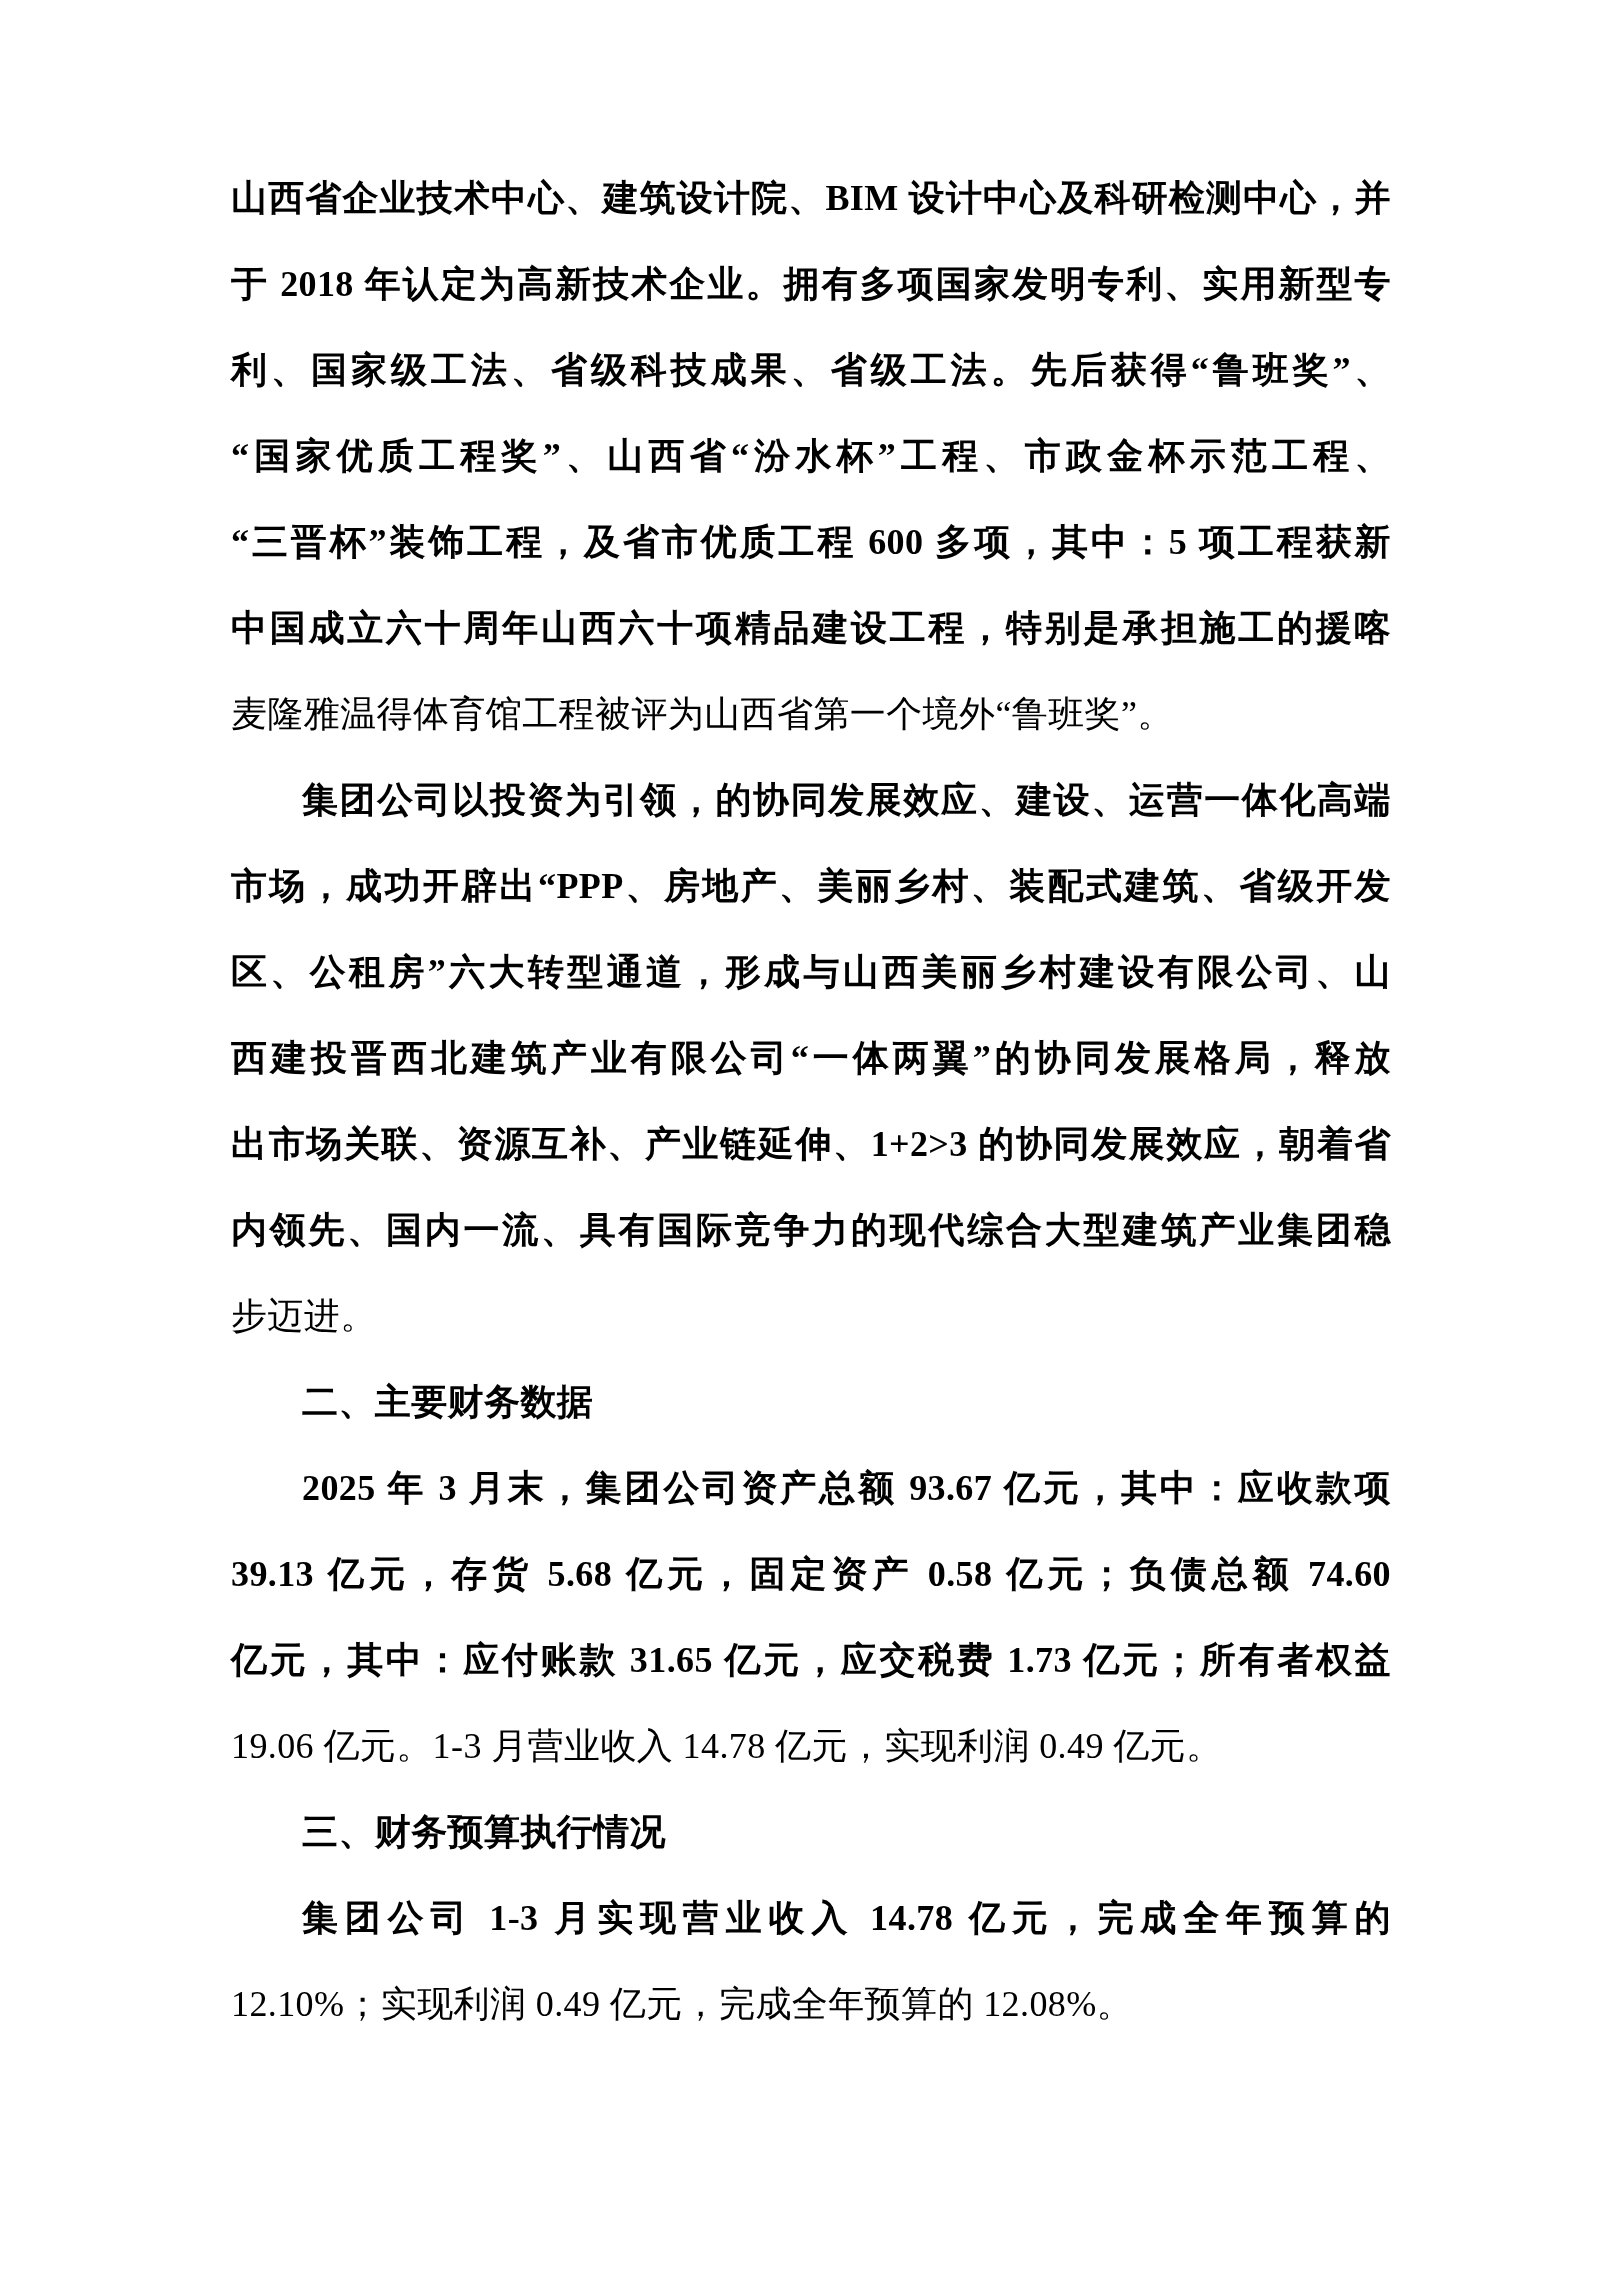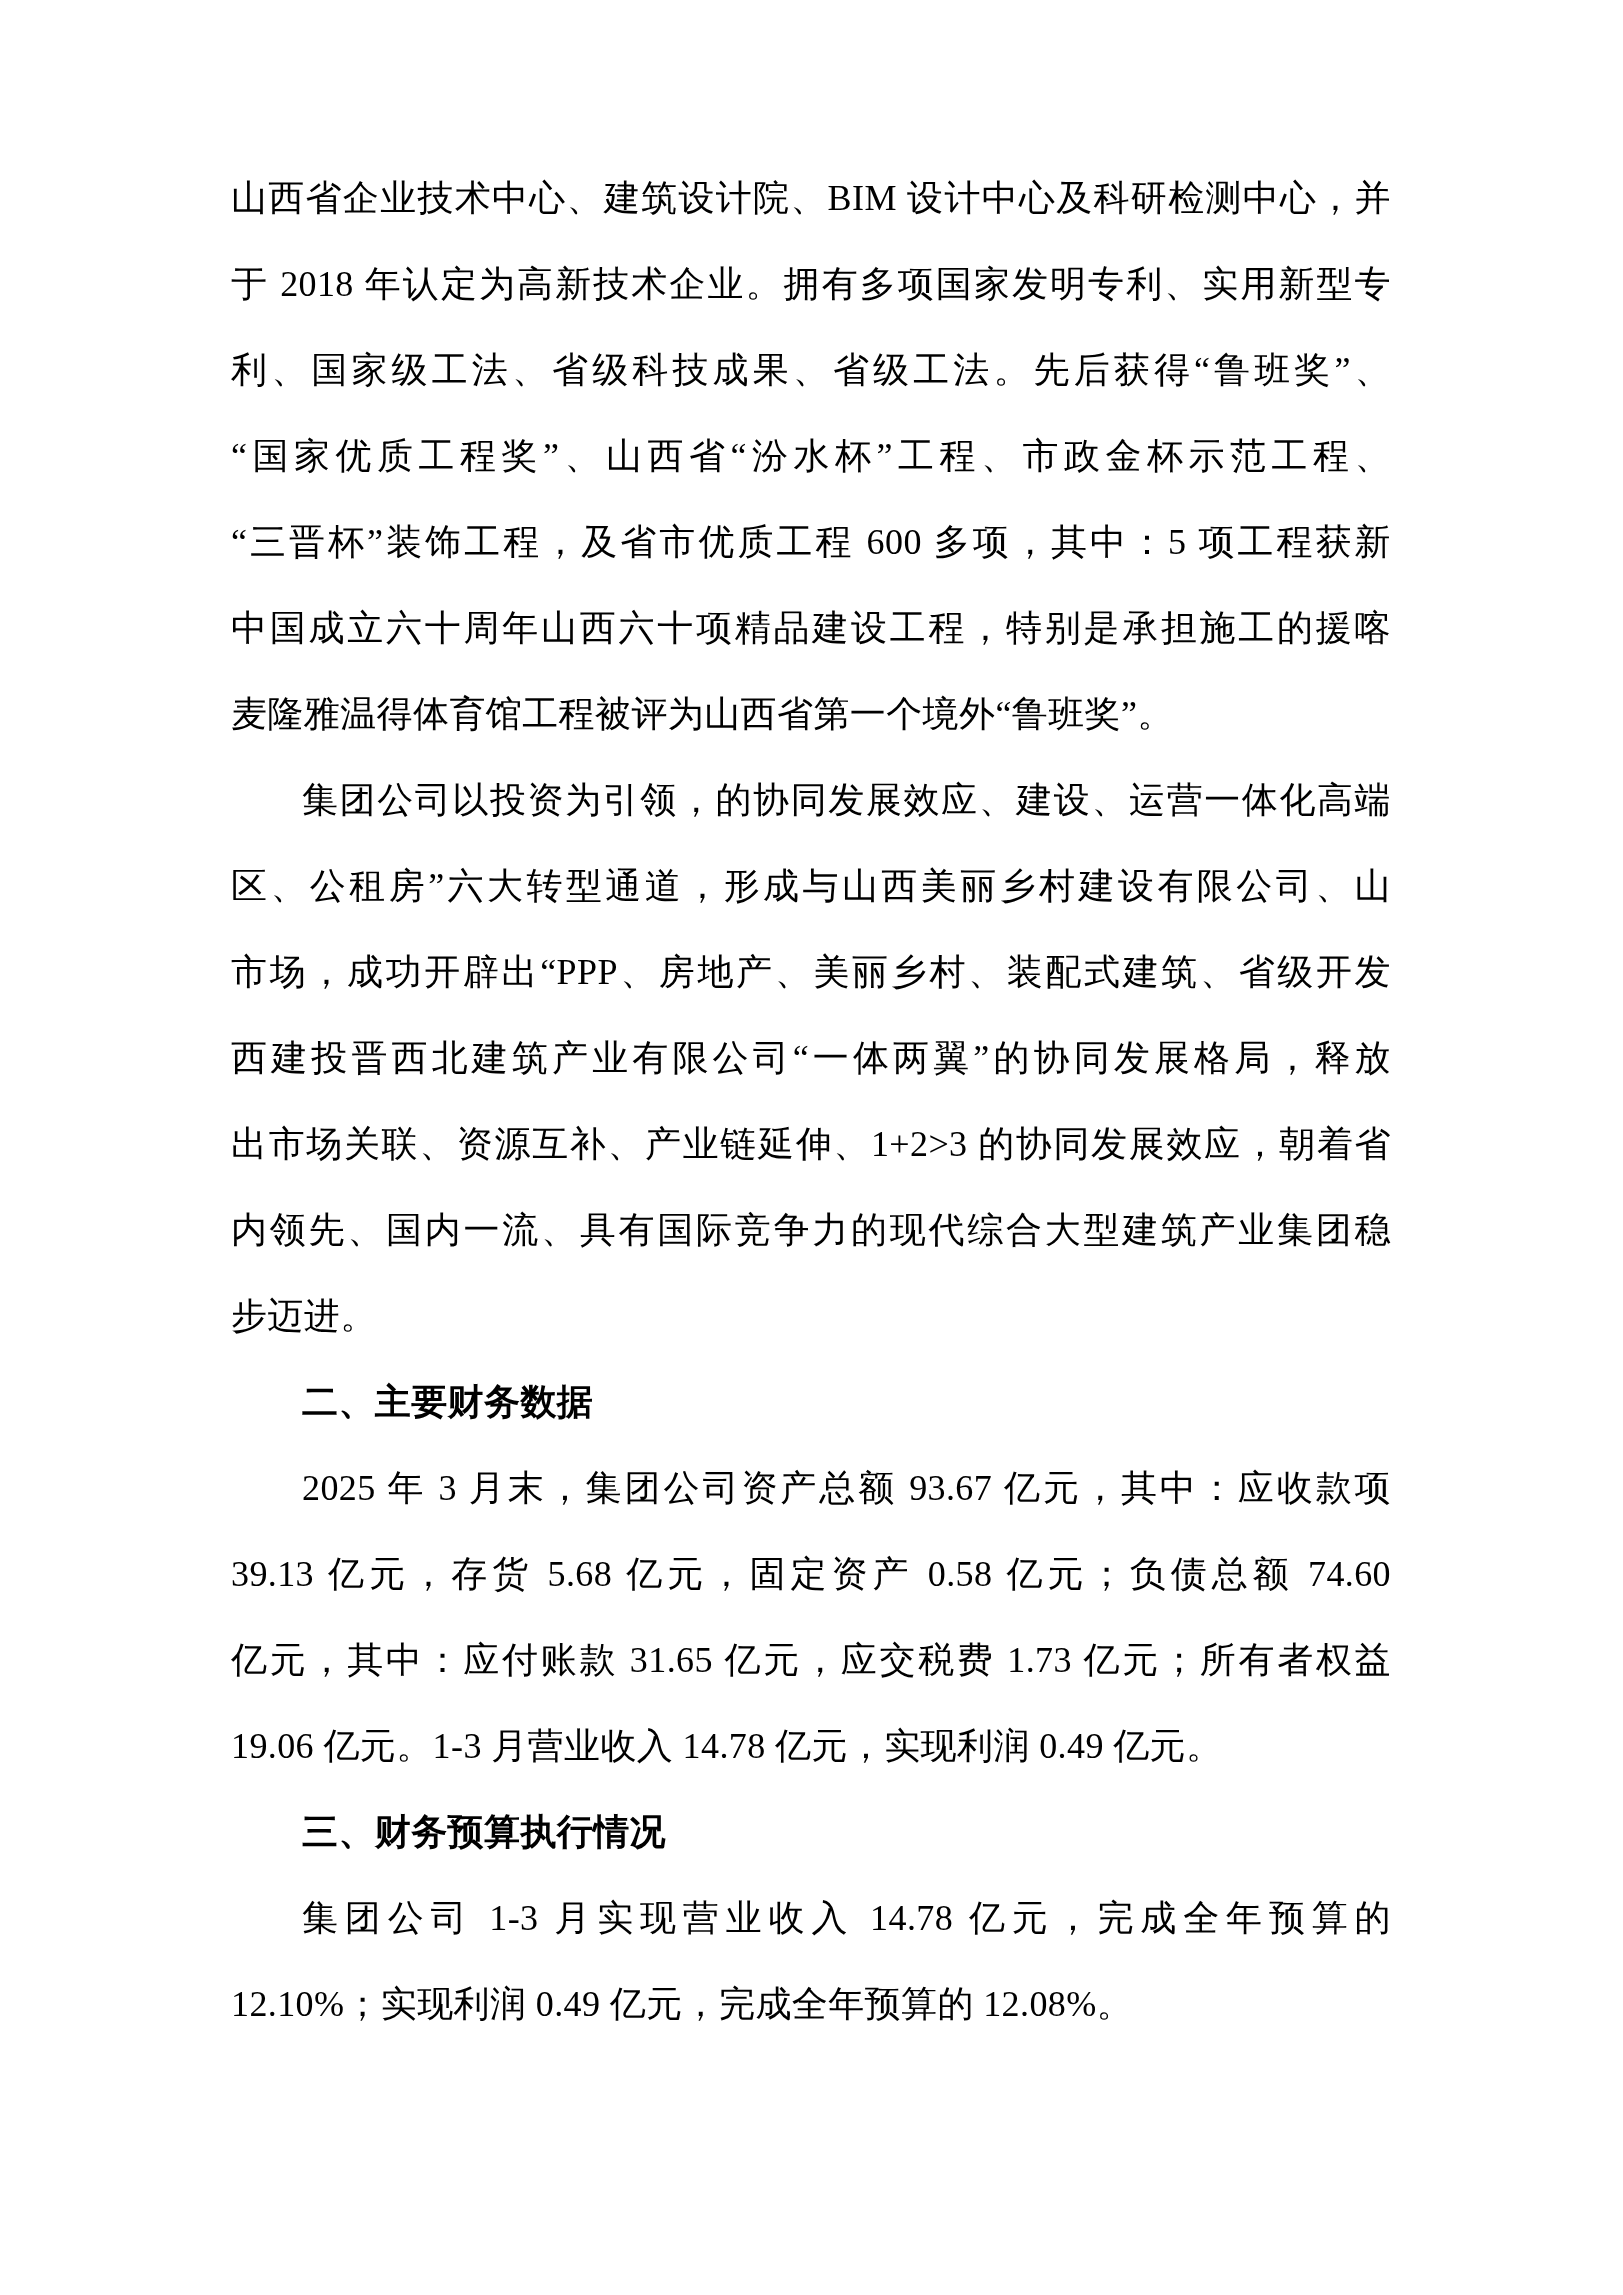--- a/index.html
+++ b/index.html
@@ -25,20 +25,21 @@
   .line {
     font-size: 36px;
     height: 86px;
     line-height: 86px;
     text-align: justify;
     text-justify: inter-character;
     letter-spacing: 0.4px;
   }
   .just {
     text-align-last: justify;
+    font-weight: bold;
     -moz-text-align-last: justify;
   }
   .end {
     text-align: left;
     text-align-last: left;
   }
   .indent {
     text-indent: 71px;
   }
   .heading {
@@ -53,22 +54,22 @@
 <div class="page">
   <div class="textblock">
     <div class="line just">山西省企业技术中心、建筑设计院、BIM 设计中心及科研检测中心，并</div>
     <div class="line just">于 2018 年认定为高新技术企业。拥有多项国家发明专利、实用新型专</div>
     <div class="line just">利、国家级工法、省级科技成果、省级工法。先后获得“鲁班奖”、</div>
     <div class="line just">“国家优质工程奖”、山西省“汾水杯”工程、市政金杯示范工程、</div>
     <div class="line just">“三晋杯”装饰工程，及省市优质工程 600 多项，其中：5 项工程获新</div>
     <div class="line just">中国成立六十周年山西六十项精品建设工程，特别是承担施工的援喀</div>
     <div class="line end">麦隆雅温得体育馆工程被评为山西省第一个境外“鲁班奖”。</div>
     <div class="line just indent">集团公司以投资为引领，的协同发展效应、建设、运营一体化高端</div>
+    <div class="line just">市场，成功开辟出“PPP、房地产、美丽乡村、装配式建筑、省级开发</div>
     <div class="line just">区、公租房”六大转型通道，形成与山西美丽乡村建设有限公司、山</div>
-    <div class="line just">市场，成功开辟出“PPP、房地产、美丽乡村、装配式建筑、省级开发</div>
     <div class="line just">西建投晋西北建筑产业有限公司“一体两翼”的协同发展格局，释放</div>
     <div class="line just">出市场关联、资源互补、产业链延伸、1+2&gt;3 的协同发展效应，朝着省</div>
     <div class="line just">内领先、国内一流、具有国际竞争力的现代综合大型建筑产业集团稳</div>
     <div class="line end">步迈进。</div>
     <div class="line heading indent">二、主要财务数据</div>
     <div class="line just indent">2025 年 3 月末，集团公司资产总额 93.67 亿元，其中：应收款项</div>
     <div class="line just">39.13 亿元，存货 5.68 亿元，固定资产 0.58 亿元；负债总额 74.60</div>
     <div class="line just">亿元，其中：应付账款 31.65 亿元，应交税费 1.73 亿元；所有者权益</div>
     <div class="line end">19.06 亿元。1-3 月营业收入 14.78 亿元，实现利润 0.49 亿元。</div>
     <div class="line heading indent">三、财务预算执行情况</div>

